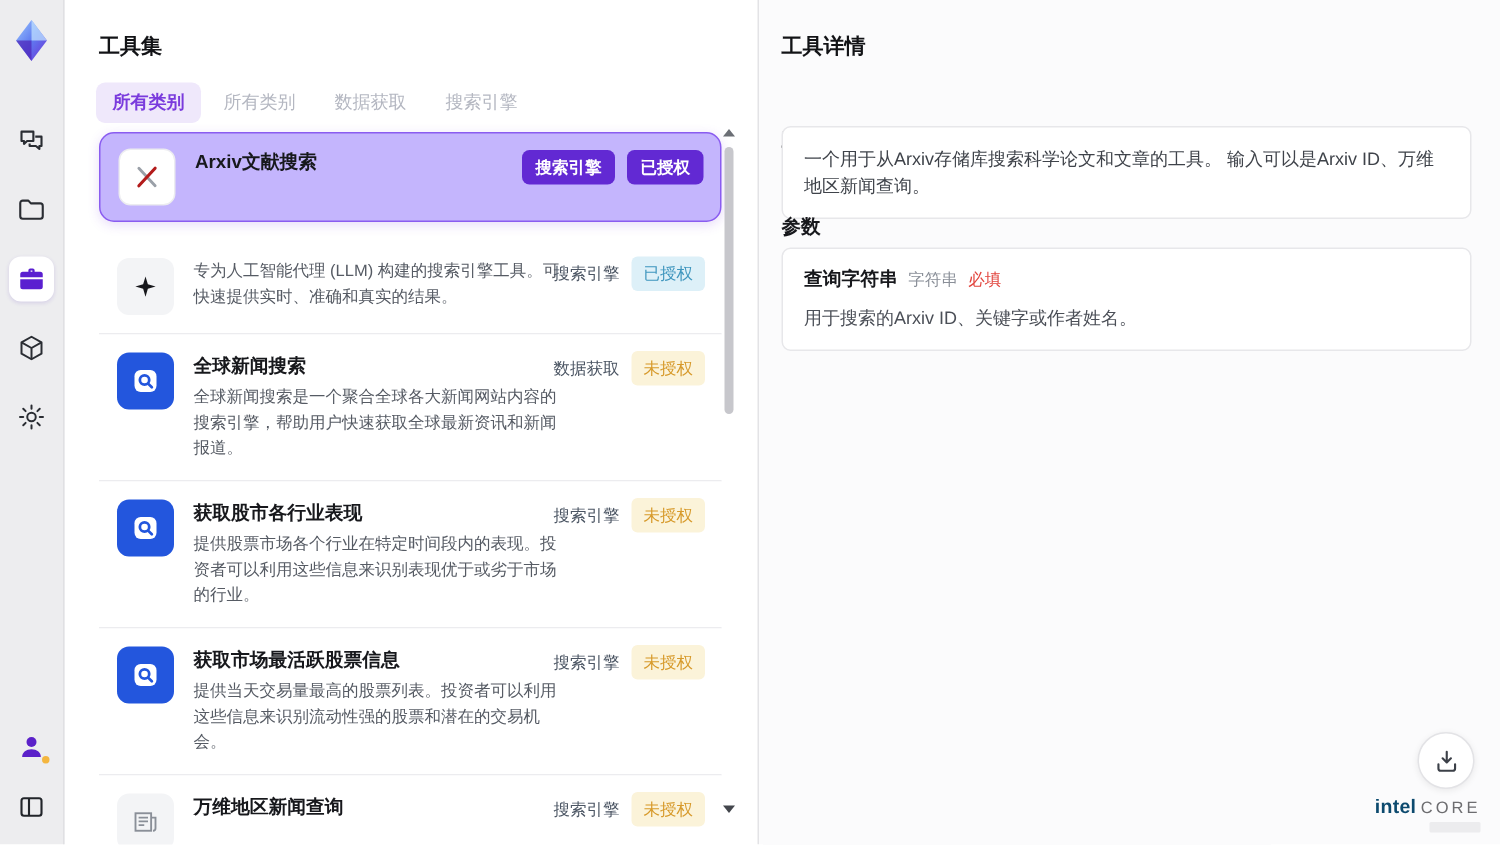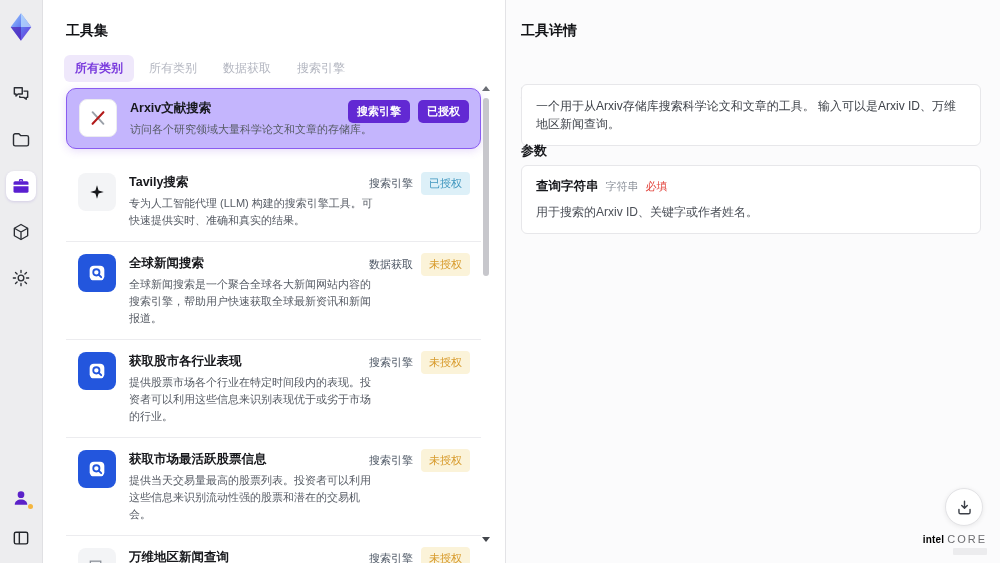--- a/index.html
+++ b/index.html
@@ -71,21 +71,21 @@
   .param-name { font-size:12.5px; font-weight:bold; color:#17181c; }
   .param-type { font-size:11px; color:#8a8f98; }
   .param-req  { font-size:11px; color:#e2453e; }
   .param-desc { margin-top:9px; font-size:12px; color:#4b4f57; }
 
   .download-fab { position:absolute; right:17px; bottom:37px; width:38px; height:38px; border-radius:50%;
                   background:#fff; border:1px solid #e3e3e6; box-shadow:0 1px 5px rgba(0,0,0,.08);
                   display:flex; align-items:center; justify-content:center; cursor:pointer; }
   .intel { position:absolute; right:13px; bottom:8px; text-align:right; line-height:13px; }
   .intel-row { display:flex; align-items:baseline; gap:3px; }
-  .intel-name { font-size:10px; font-weight:bold; color:#000000; letter-spacing:.2px; }
+  .intel-name { font-size:13px; font-weight:bold; color:#0c4a6e; letter-spacing:.2px; }
   .intel-core { font-size:11px; color:#6d6d70; letter-spacing:2px; text-transform:uppercase; font-weight:normal; }
   .intel-sub { margin-top:2px; margin-left:auto; width:34px; height:7px; background:#ececee; border-radius:1px; }
 </style>
 </head>
 <body>
 
 <div class="app">
 
   <aside class="rail">
     <div class="logo">
@@ -165,36 +165,34 @@
 
       <div class="card selected">
         <div class="tool-icon white">
           <svg width="20" height="20" viewBox="0 0 24 24" fill="none" stroke-linecap="round">
             <path d="M5.5 5l13 14" stroke="#9aa0a8" stroke-width="2.3"></path>
             <path d="M18.5 5l-13 14" stroke="#b31b1b" stroke-width="2.5"></path>
           </svg>
         </div>
         <div class="meta">
           <div class="tool-name">Arxiv文献搜索</div>
-          <div class="tool-desc">访问各个研究领域大量科学论文和文章的存储库。</div>
         </div>
         <div class="chips">
           <span class="chip chip-solid">搜索引擎</span>
           <span class="chip chip-solid">已授权</span>
         </div>
       </div>
 
       <div class="card">
         <div class="tool-icon gray">
           <svg width="18" height="18" viewBox="0 0 24 24" fill="#17181c">
             <path d="M12 3l2.1 6.9L21 12l-6.9 2.1L12 21l-2.1-6.9L3 12l6.9-2.1z"></path>
           </svg>
         </div>
         <div class="meta">
-          <div class="tool-name">Tavily搜索</div>
           <div class="tool-desc">专为人工智能代理 (LLM) 构建的搜索引擎工具。可快速提供实时、准确和真实的结果。</div>
         </div>
         <div class="chips">
           <span class="chip chip-plain">搜索引擎</span>
           <span class="chip chip-ok">已授权</span>
         </div>
       </div>
 
       <div class="card">
         <div class="tool-icon blue">

